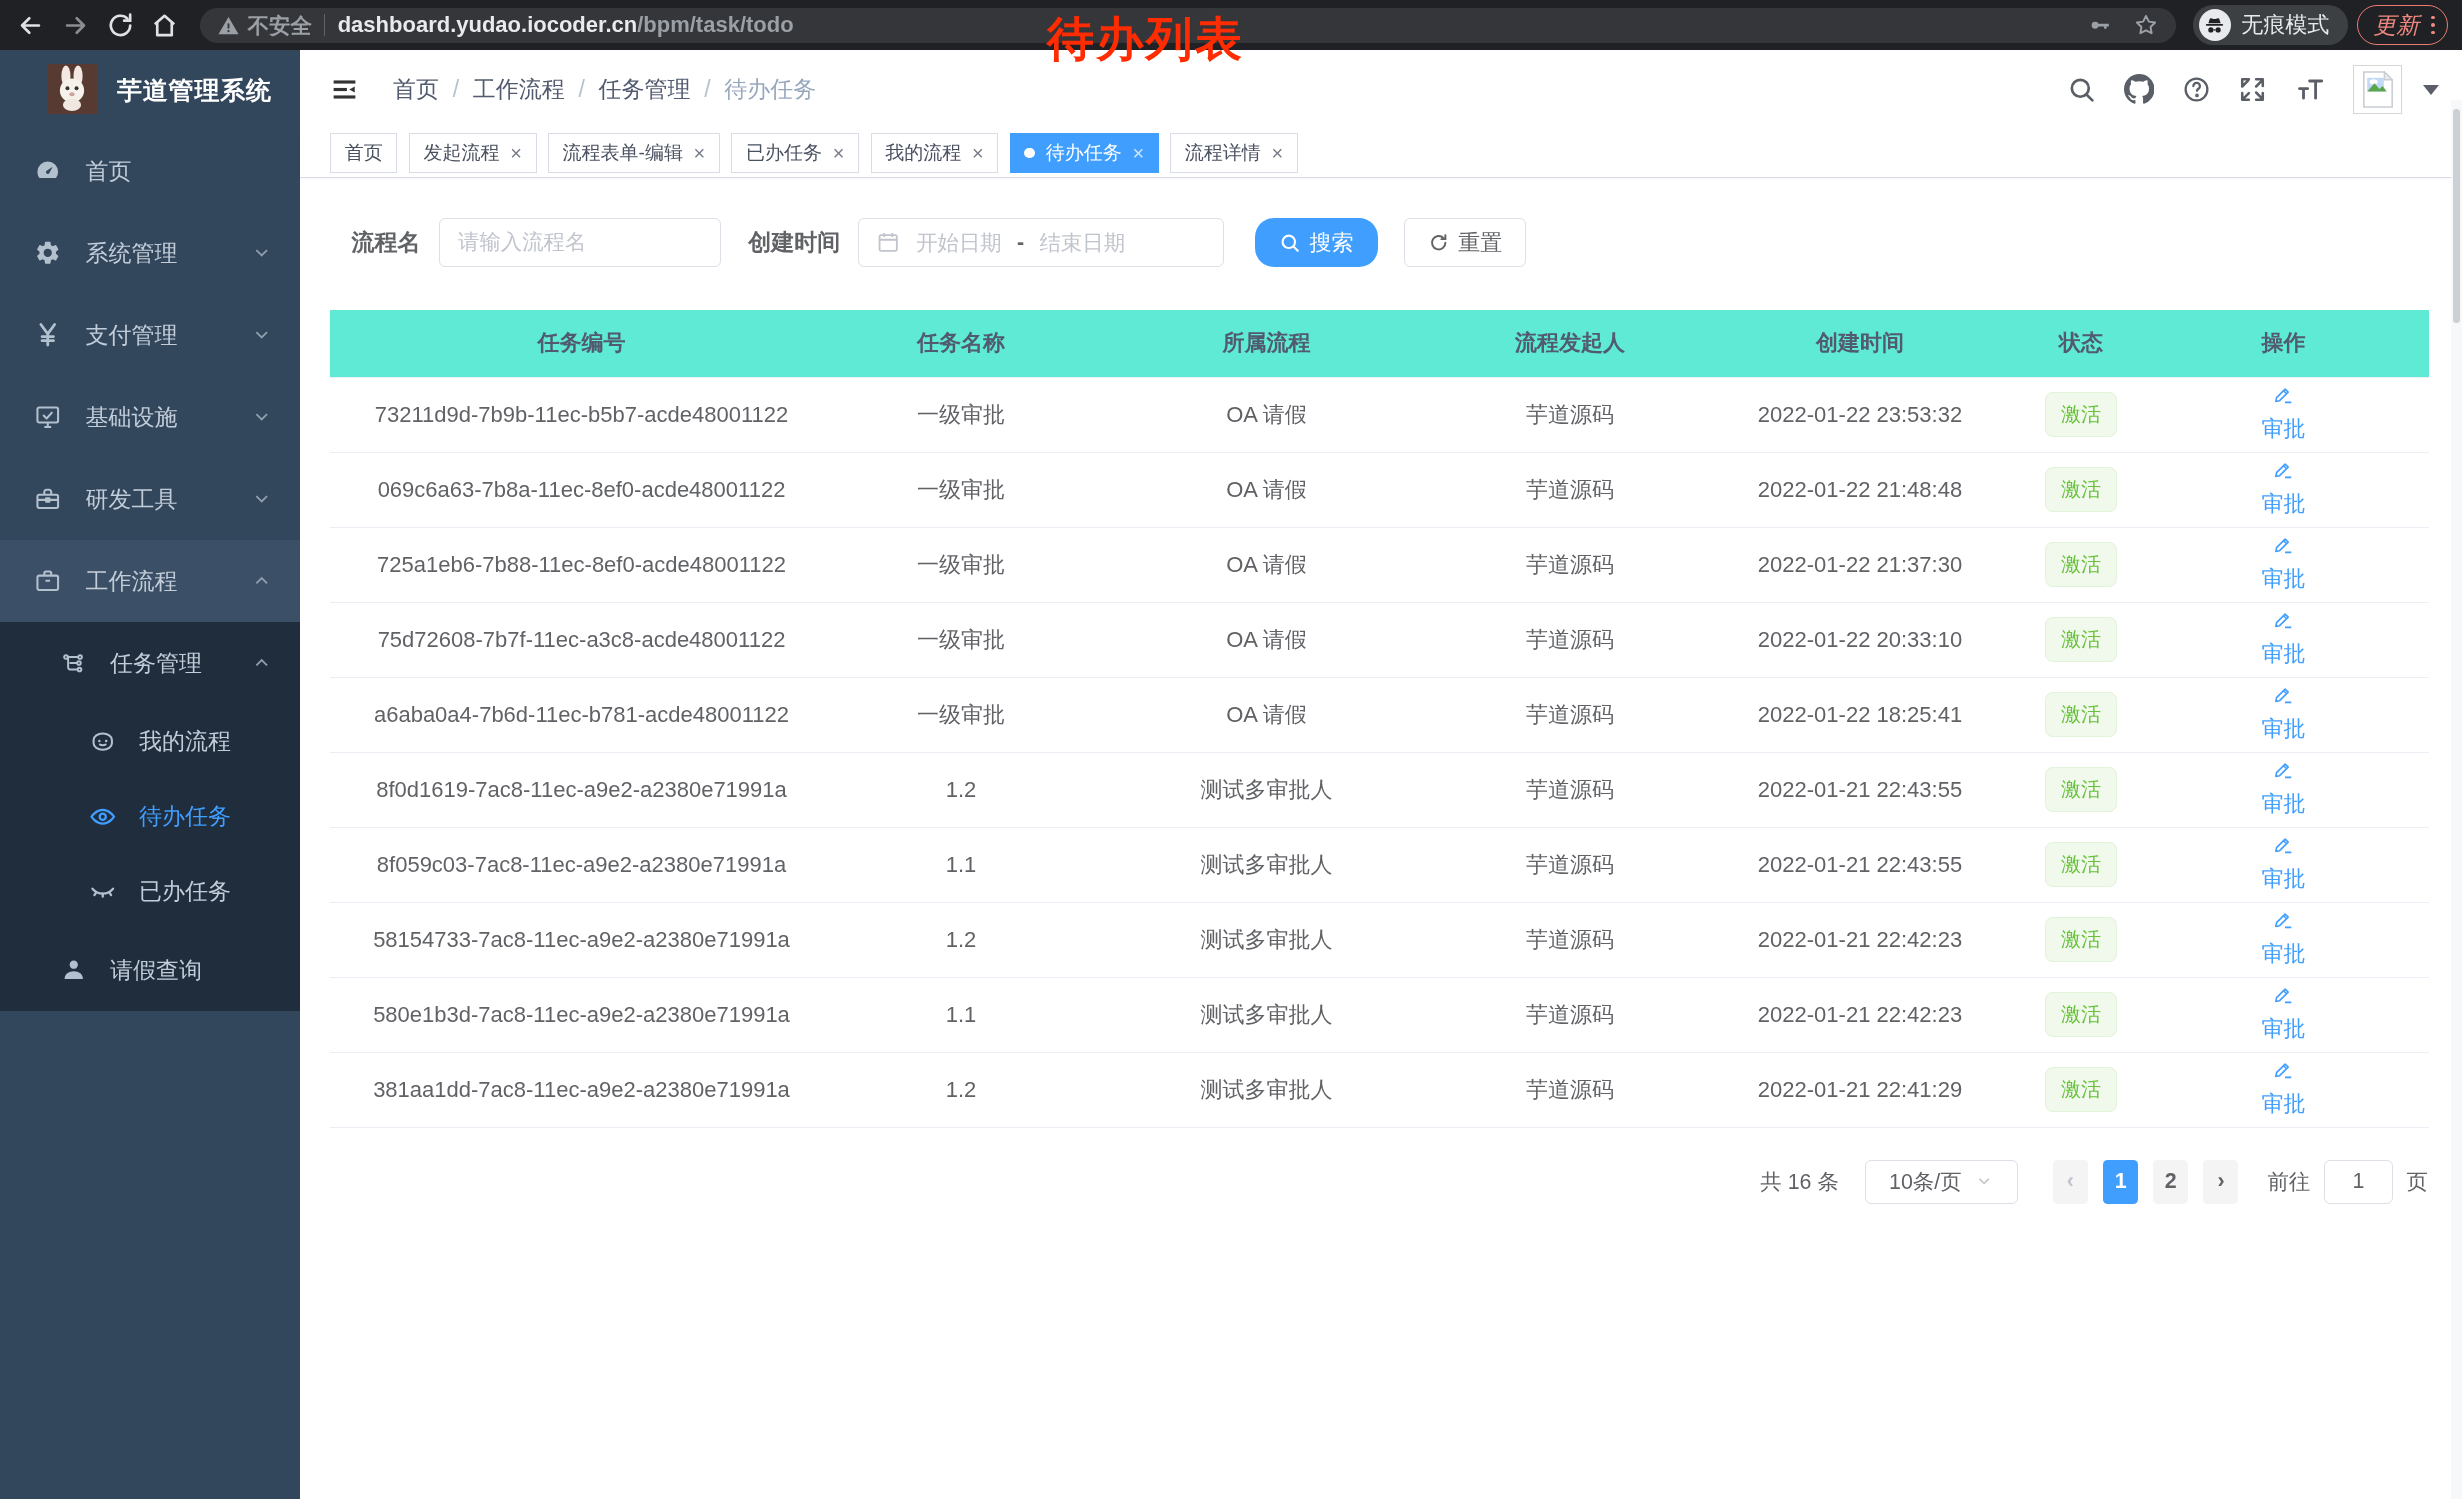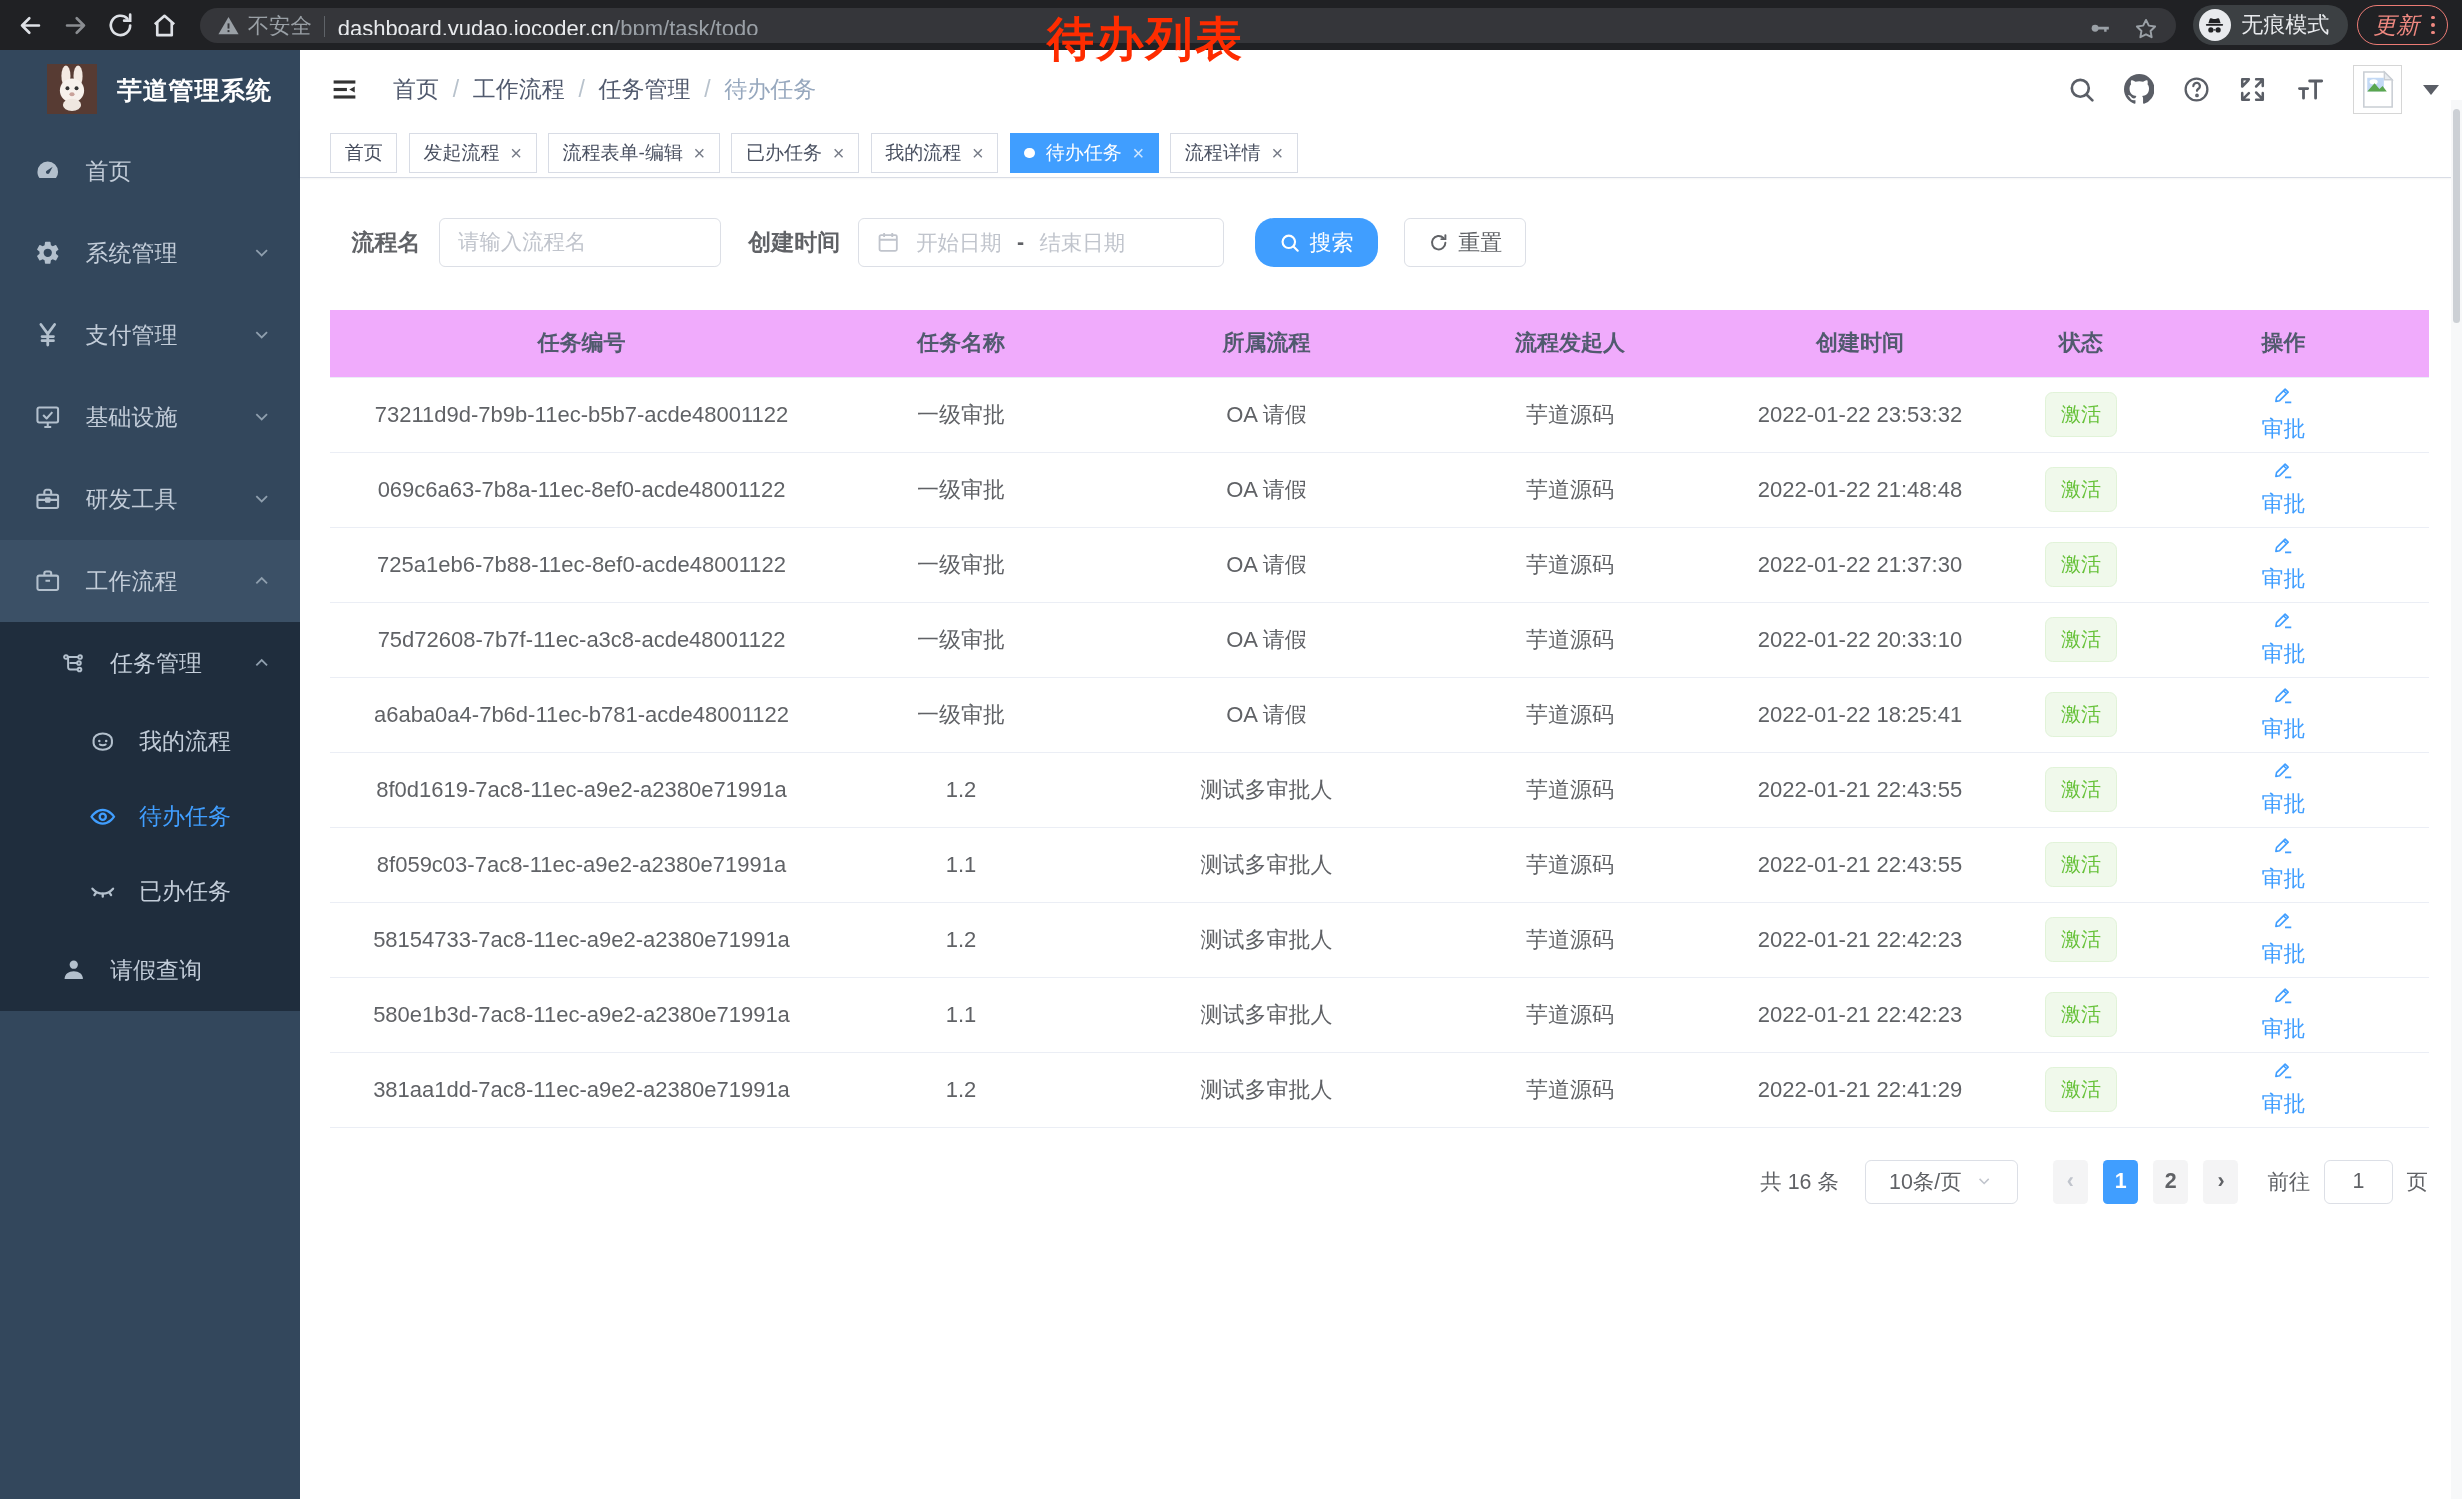--- a/index.html
+++ b/index.html
@@ -6,21 +6,21 @@
   html,body { width:2462px; height:1500px; overflow:hidden;
     font-family:"Liberation Sans","DejaVu Sans",sans-serif; background:#fff; }
 
   
   .chrome { height:50px; background:#202124; display:flex; align-items:center;
     padding:0 13.7px; position:relative; z-index:5; }
   .nav-ic { width:34px; height:34px; display:flex; align-items:center; justify-content:center;
     color:#dee1e6; margin-right:10.7px; flex:0 0 auto; }
   .nav-ic.dim { color:#8a8d91; }
   .omnibox { flex:1 1 auto; height:35px; background:#35363a; border-radius:17.5px;
-    display:flex; padding:8px 17px; margin:0 7.6px; min-width:0; }
+    display:flex; align-items:center; padding:8px 17px; margin:0 7.6px; min-width:0;font-weight:bold; }
   .sec-chip { display:flex; align-items:center; gap:7.6px; color:#9aa0a6; font-size:21.4px; flex:0 0 auto; }
   .om-div { width:1.5px; height:21.4px; background:#5f6368; margin:0 12.2px; flex:0 0 auto; }
   .url { font-size:22px; white-space:nowrap; overflow:hidden; }
   .url .host { color:#e8eaed; }
   .url .path { color:#9aa0a6; }
   .om-spacer { flex:1 1 auto; }
   .om-ic { color:#9aa0a6; margin-left:20px; display:flex; flex:0 0 auto; }
   .incognito { height:40px; background:#3c4043; border-radius:20px; color:#e8eaed;
     display:flex; align-items:center; gap:10.7px; padding:0 18.3px 0 6.1px; font-size:22px;
     margin:0 9.2px; flex:0 0 auto; }
@@ -91,21 +91,21 @@
     font-size:21.4px; color:#c0c4cc; }
   .date-box .cal { color:#c0c4cc; display:flex; }
   .date-sep { color:#606266; font-weight:700; }
   .btn { height:49px; border-radius:6.1px; display:flex; align-items:center; gap:9.2px;
     font-size:22px; padding:0 23px; cursor:pointer; border:0.8px solid transparent; white-space:nowrap; }
   .btn-search { margin-left:30.5px; background:#409eff; color:#fff;border-radius:19px; }
   .btn-reset { margin-left:26px; background:#fff; border-color:#dcdfe6; color:#606266; }
 
   
   table { margin-top:43px; width:100%; border-collapse:collapse; table-layout:fixed; }
-  th { height:67px; background:#f0abfc; color:#515a6e; font-size:22px; font-weight:700;
+  th { height:67px; background:#5eead4; color:#515a6e; font-size:22px; font-weight:700;
     text-align:center; border-bottom:0.8px solid #ebeef5; }
   td { height:75px; text-align:center; font-size:22px; color:#606266;
     border-bottom:0.8px solid #ebeef5; white-space:nowrap; overflow:hidden; }
   .tag-status { display:inline-block; padding:7.6px 15.3px; background:#f0f9eb;
     border:0.8px solid #e1f3d8; border-radius:7.6px; color:#67c23a; font-size:20px; }
   .action-link { color:#409eff; display:inline-flex; align-items:center; gap:7.6px;
     text-decoration:none; cursor:pointer; font-size:22px;flex-direction:column; }
 
   
   .pagination { display:flex; align-items:center; justify-content:flex-end;

